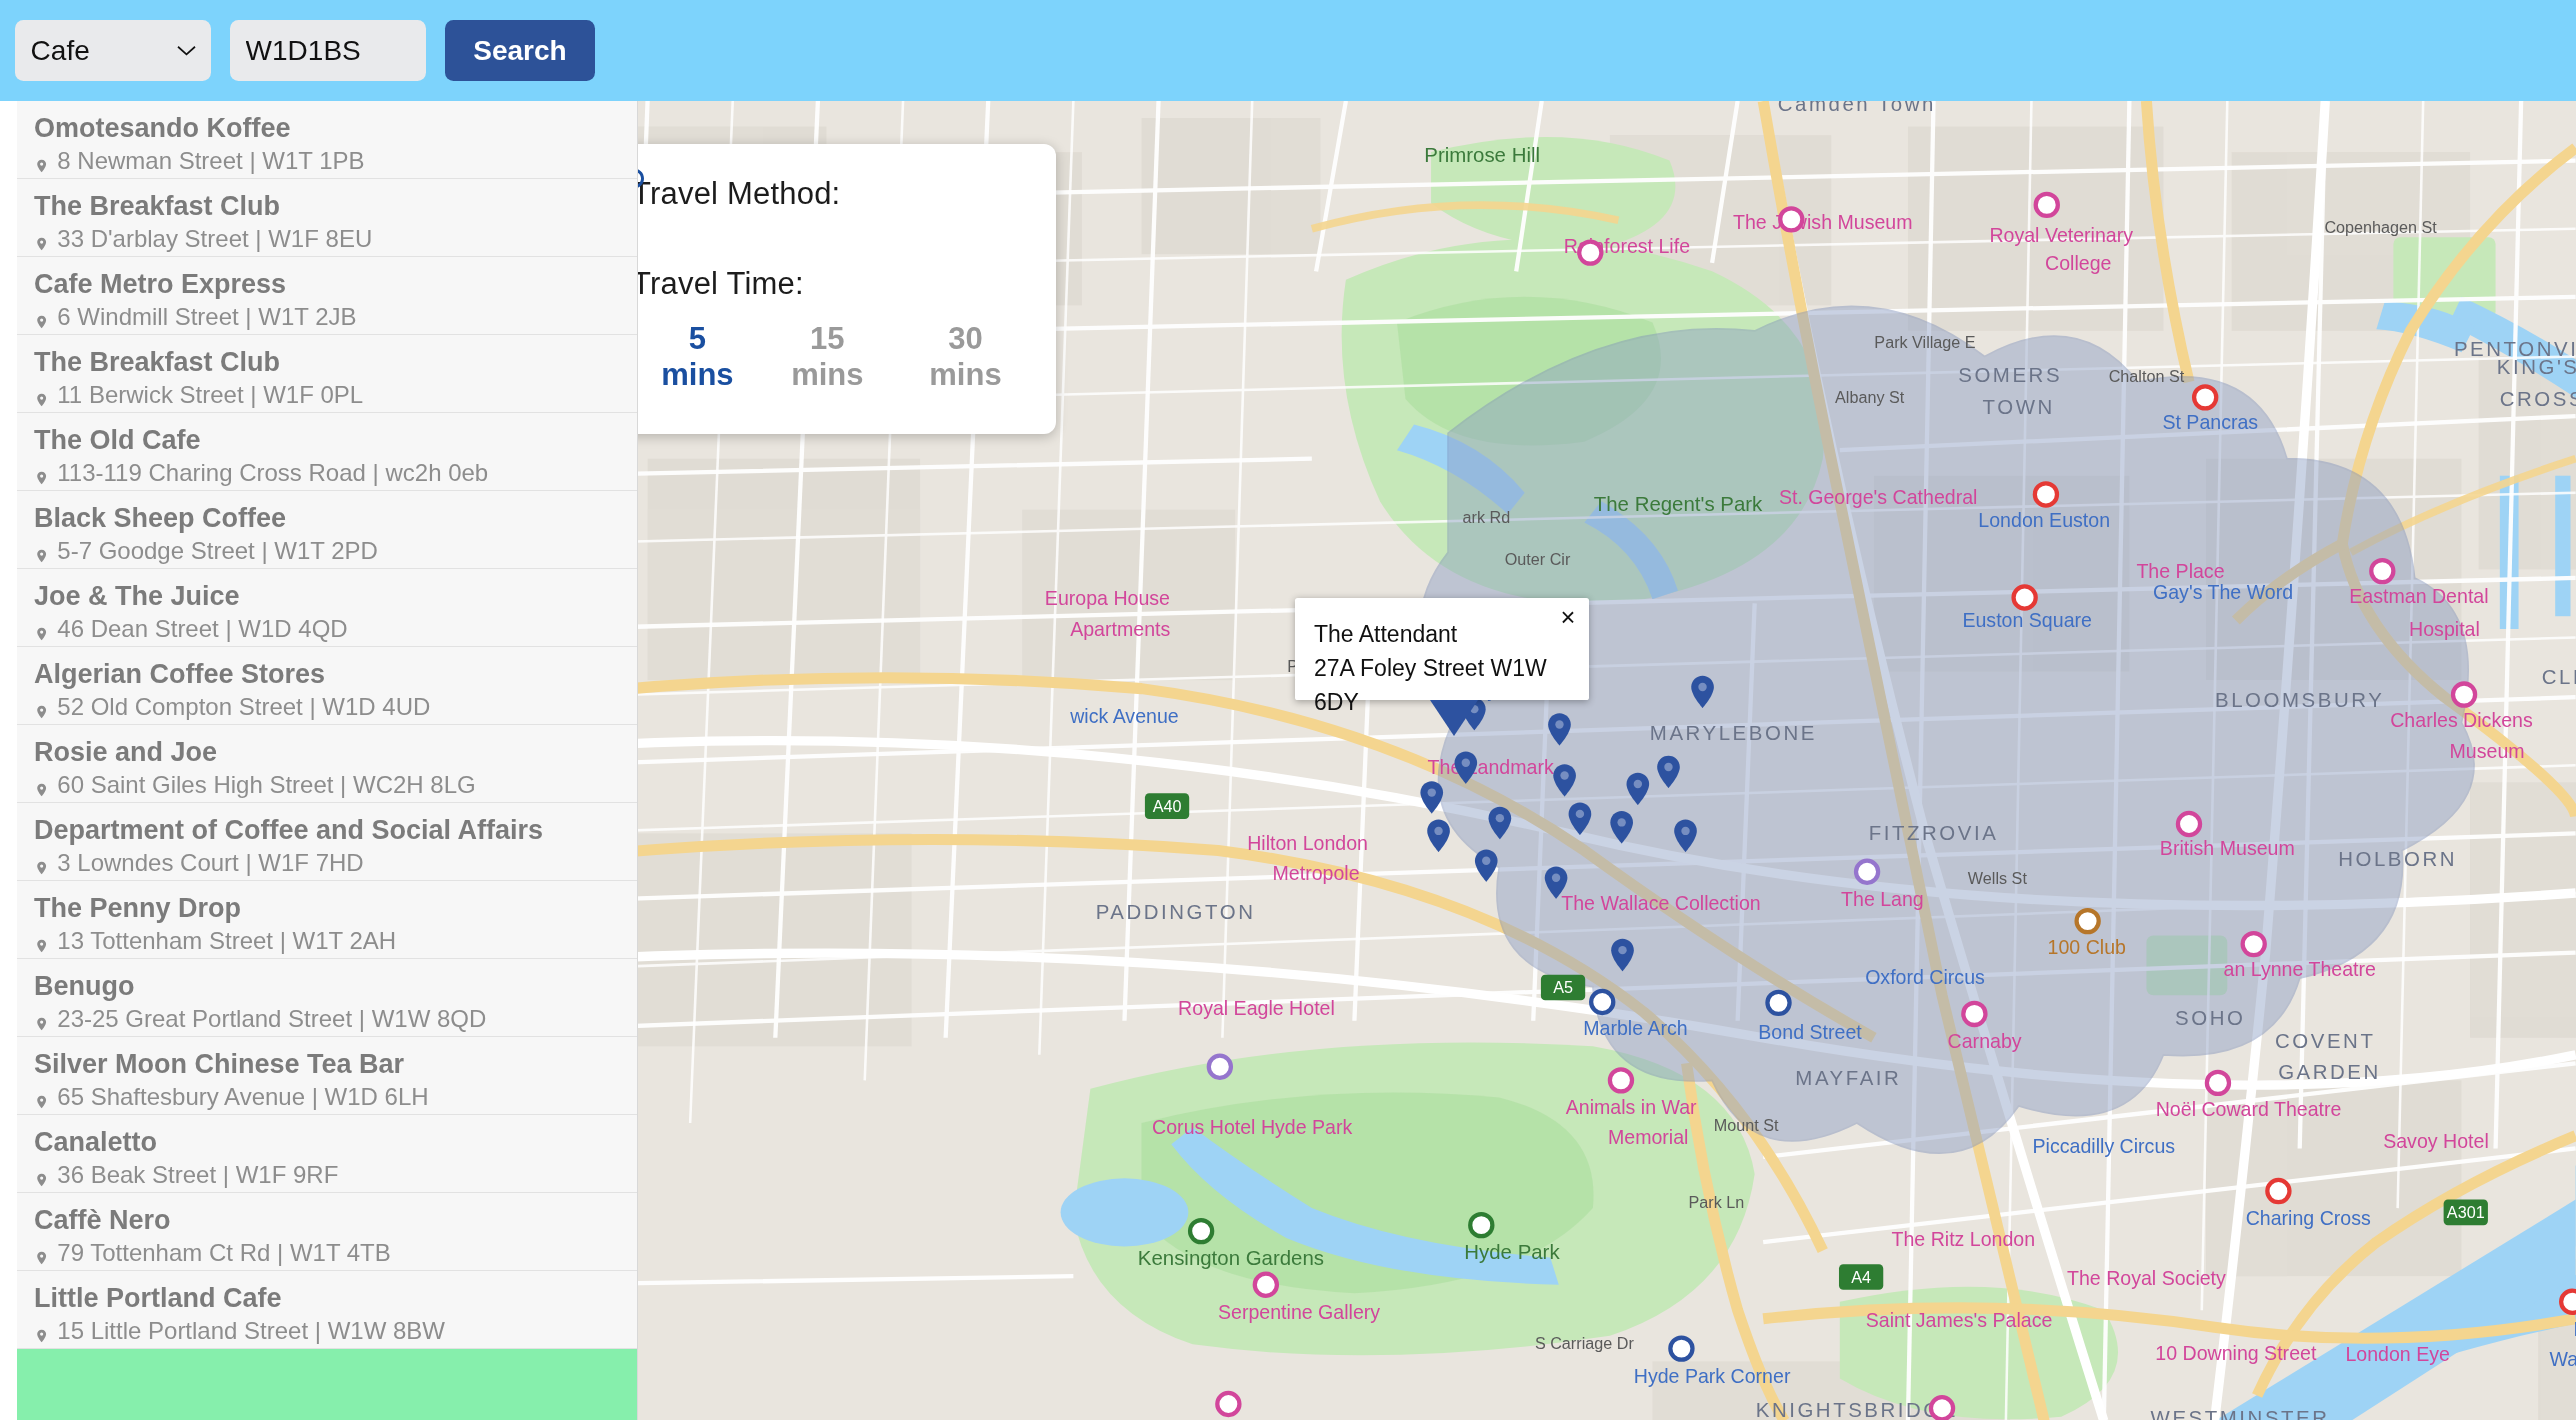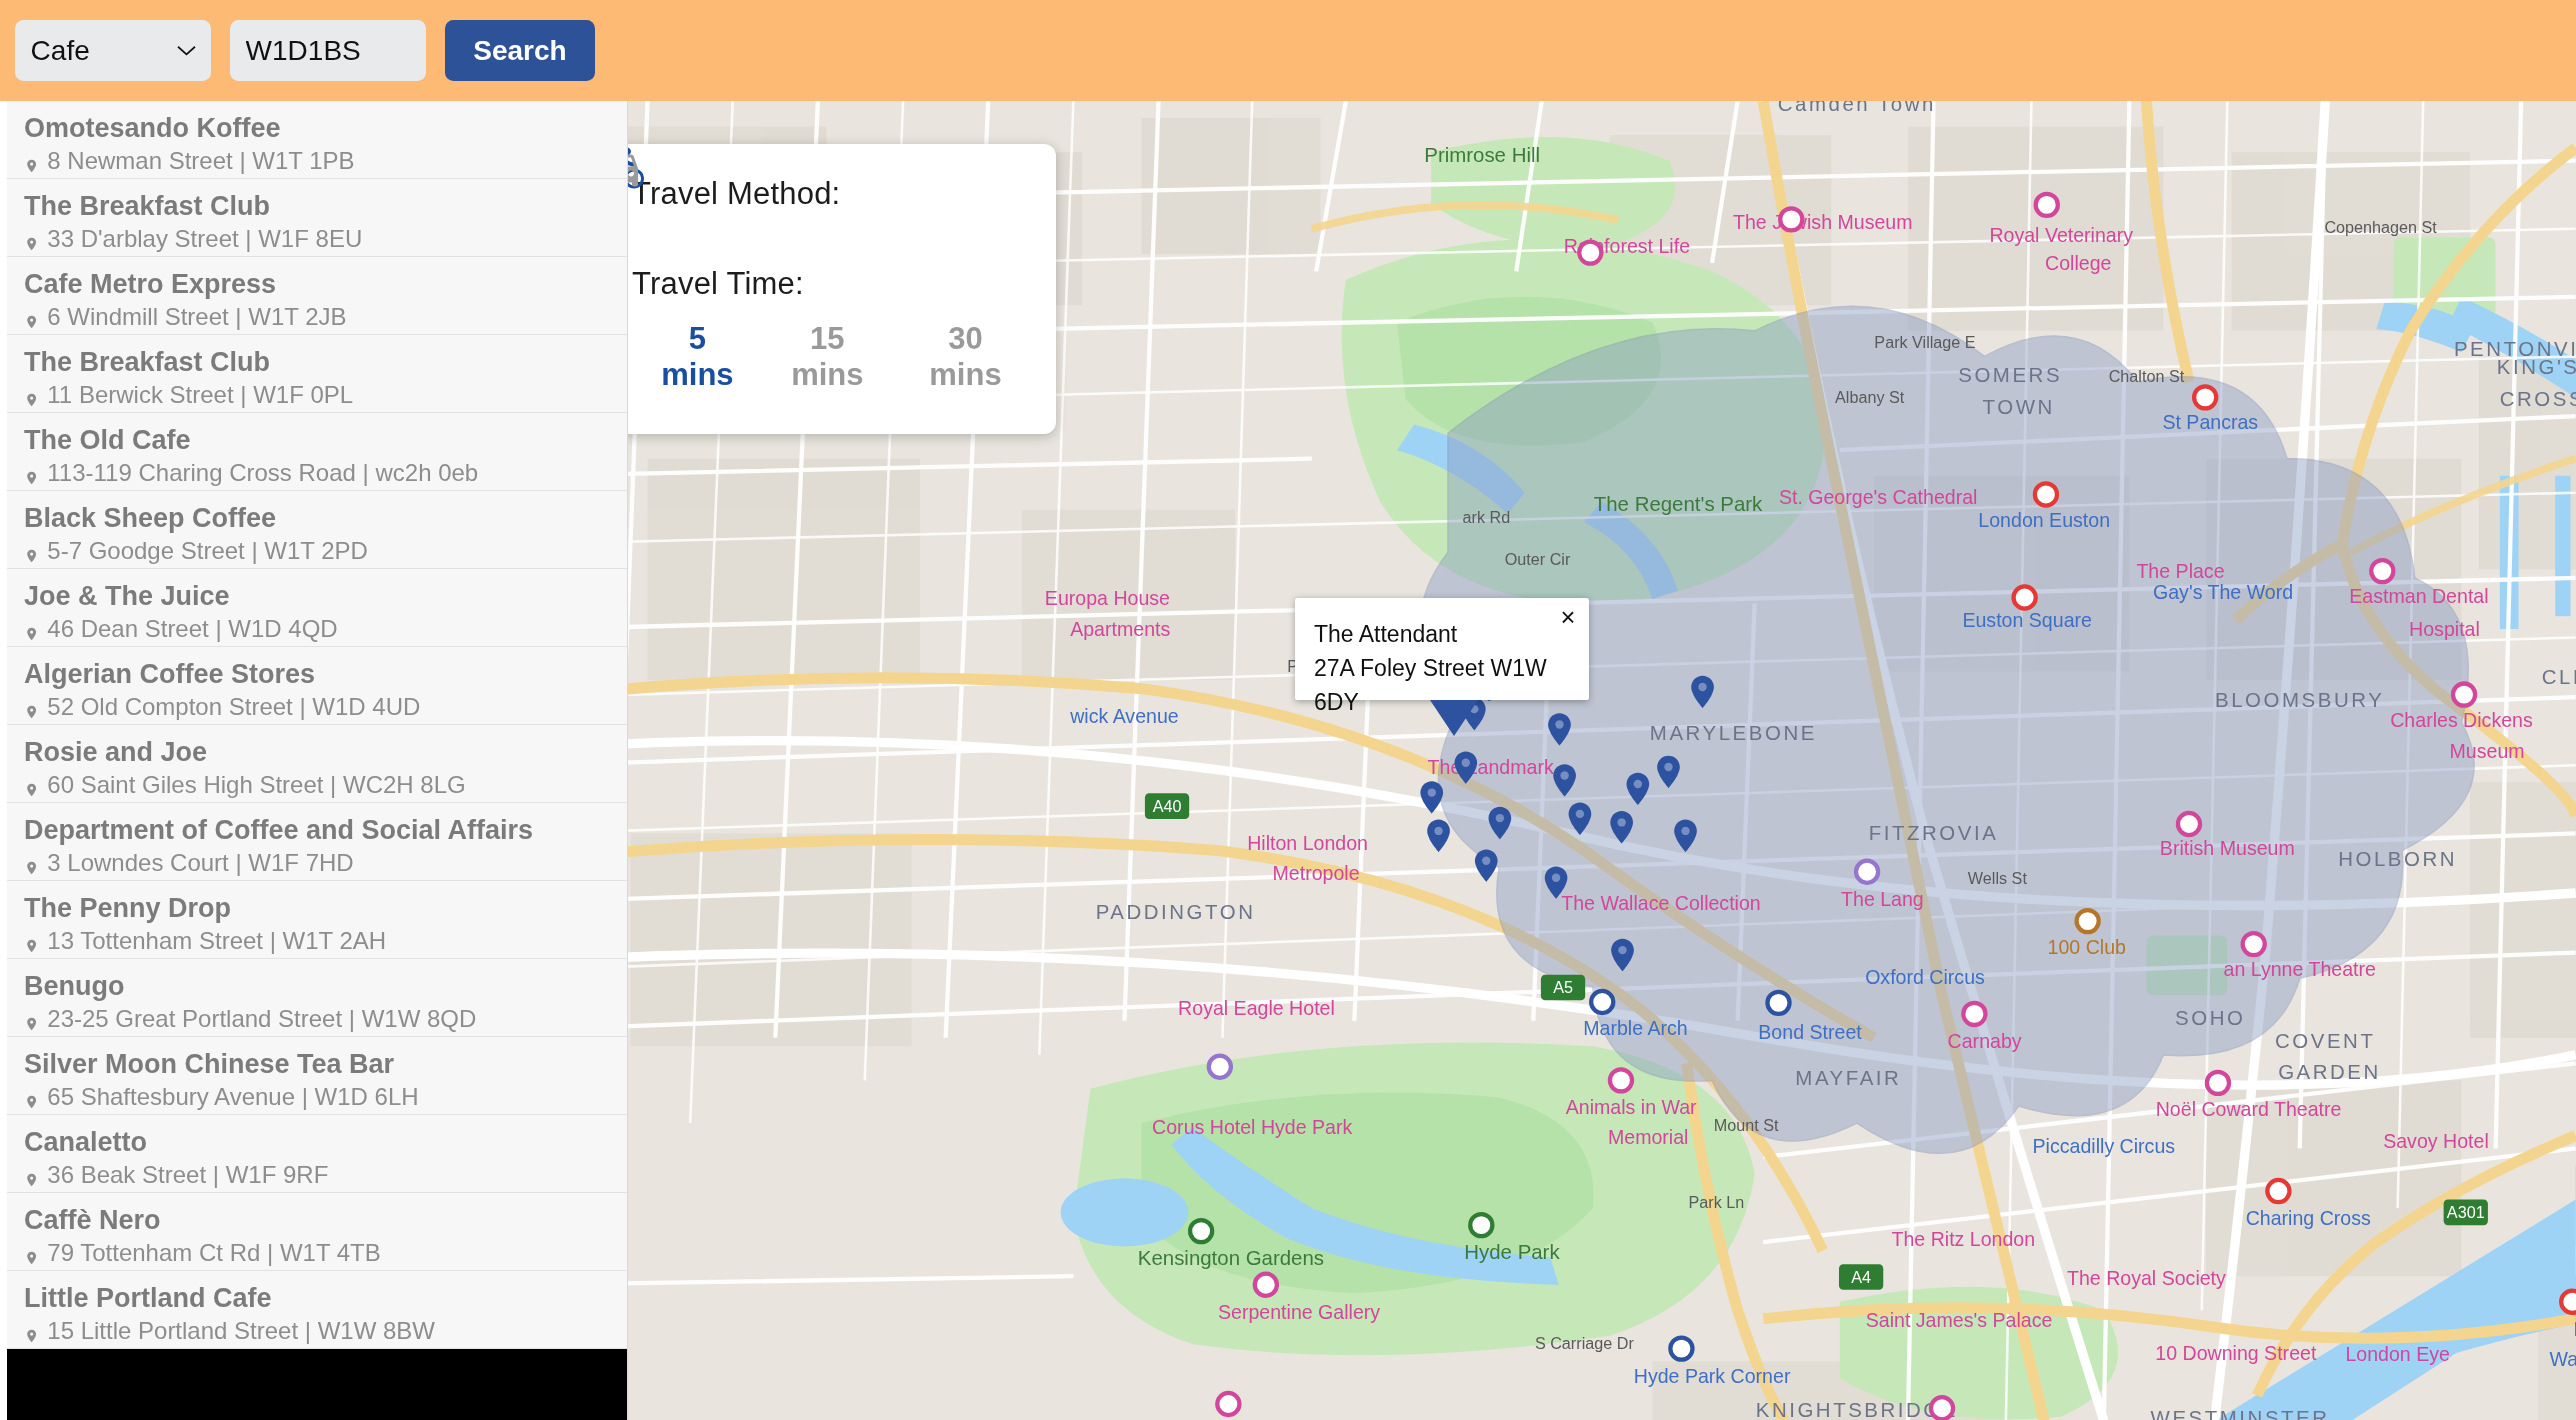--- a/index.html
+++ b/index.html
@@ -7,21 +7,21 @@
     width: 2576px; height: 1421px;
     overflow: hidden;
     font-family: "Liberation Sans", sans-serif;
     background: #ffffff;
   }
 
   
   #topbar {
     position: absolute; left: 0; top: 0;
     width: 2576px; height: 101px;
-    background: #fdba74;
+    background: #7dd3fc;
     display: flex; align-items: center;
     padding-left: 15.3px; gap: 19px;
     z-index: 40;
   }
   .select-wrap { position: relative; }
   #type-select {
     width: 196px; height: 61px;
     background: #e9eaec; border: none; border-radius: 8.5px;
     font-family: "Liberation Sans", sans-serif;
     font-size: 28px; color: #111;
@@ -41,23 +41,23 @@
   }
   #search-btn {
     height: 61px; padding: 0 28px;
     background: #2d5298; color: #fff; border: none; border-radius: 8.5px;
     font-family: "Liberation Sans", sans-serif;
     font-size: 28px; font-weight: bold; cursor: pointer;
   }
 
   
   #sidebar {
-    position: absolute; left: 7px; top: 101px;
+    position: absolute; left: 17px; top: 101px;
     width: 621px; height: 1320px;
-    background: #000000;
+    background: #86efac;
     overflow: hidden;
     border-right: 0.9px solid #d8d8d8;
     z-index: 30;
   }
   .result-item {
     height: 78px;
     border-bottom: 0.9px solid #e2e2e2;
     padding: 10.2px 17px 0 17px;
     background: #f7f7f7;
     cursor: pointer;

